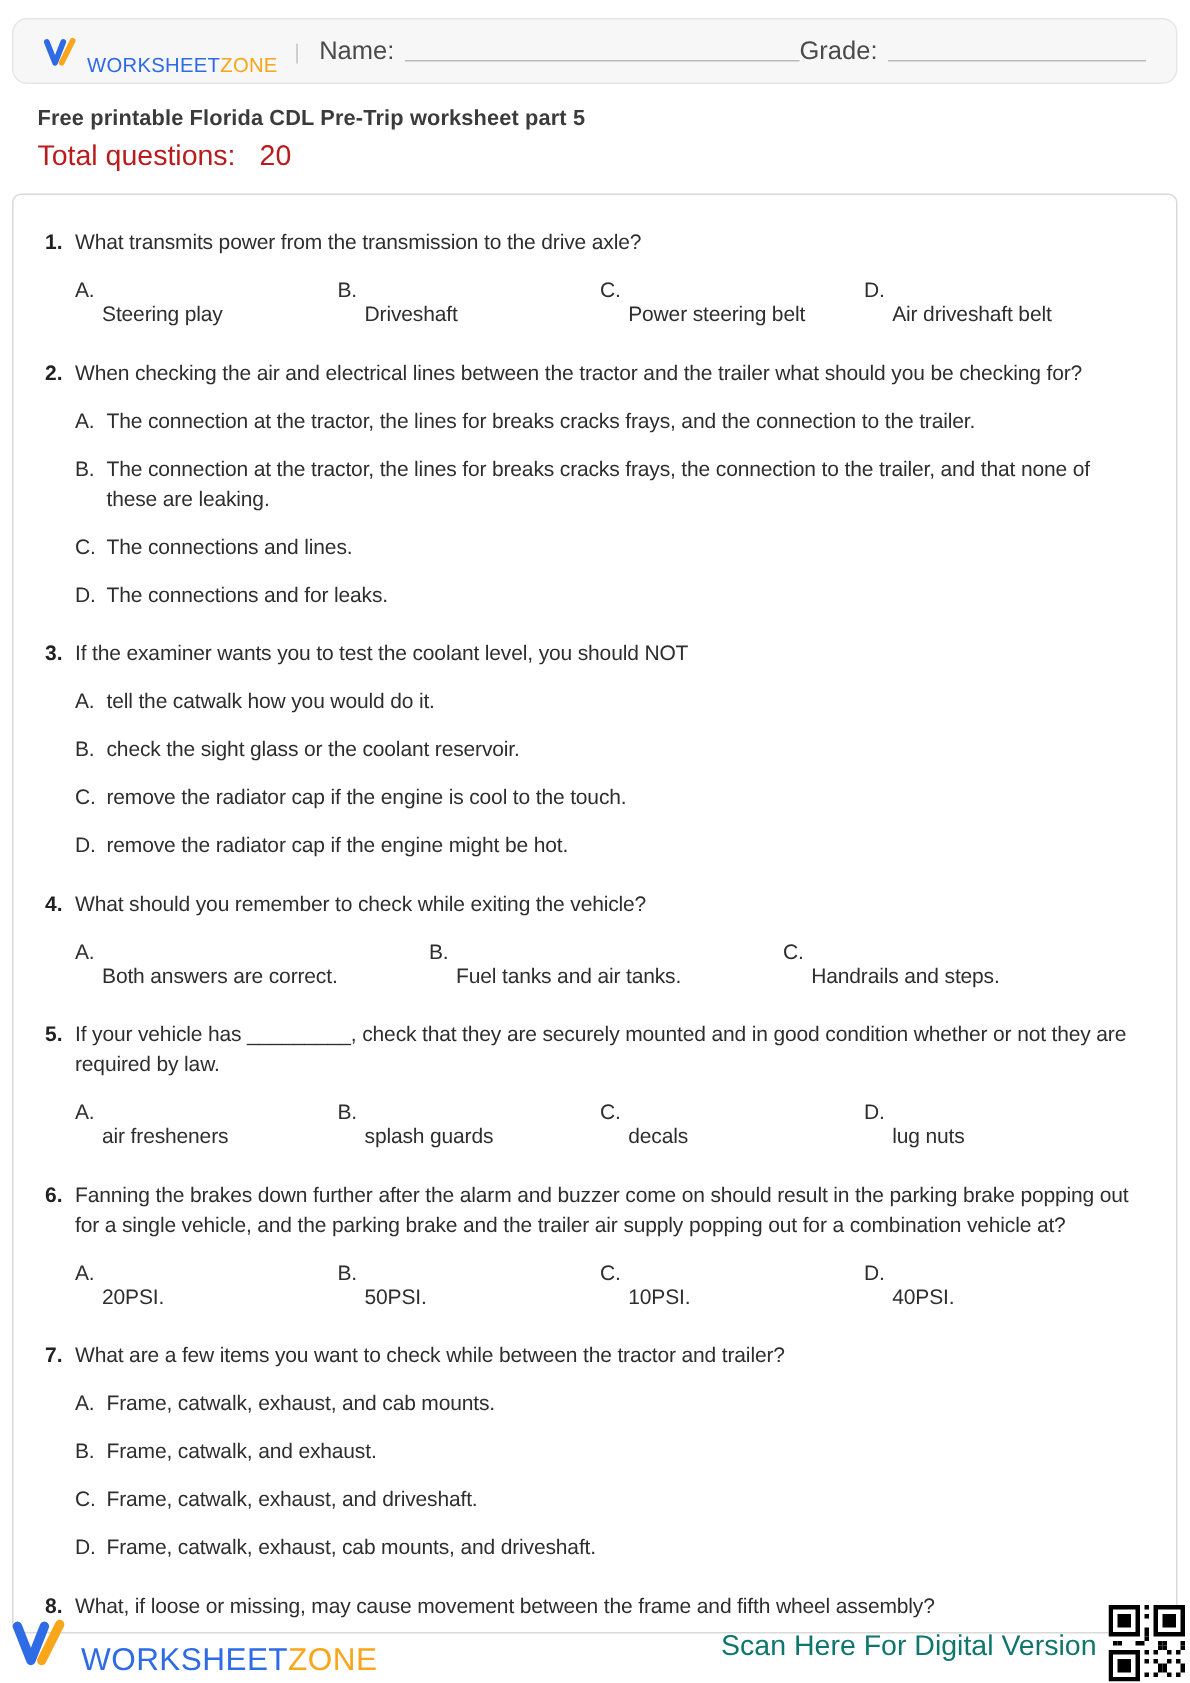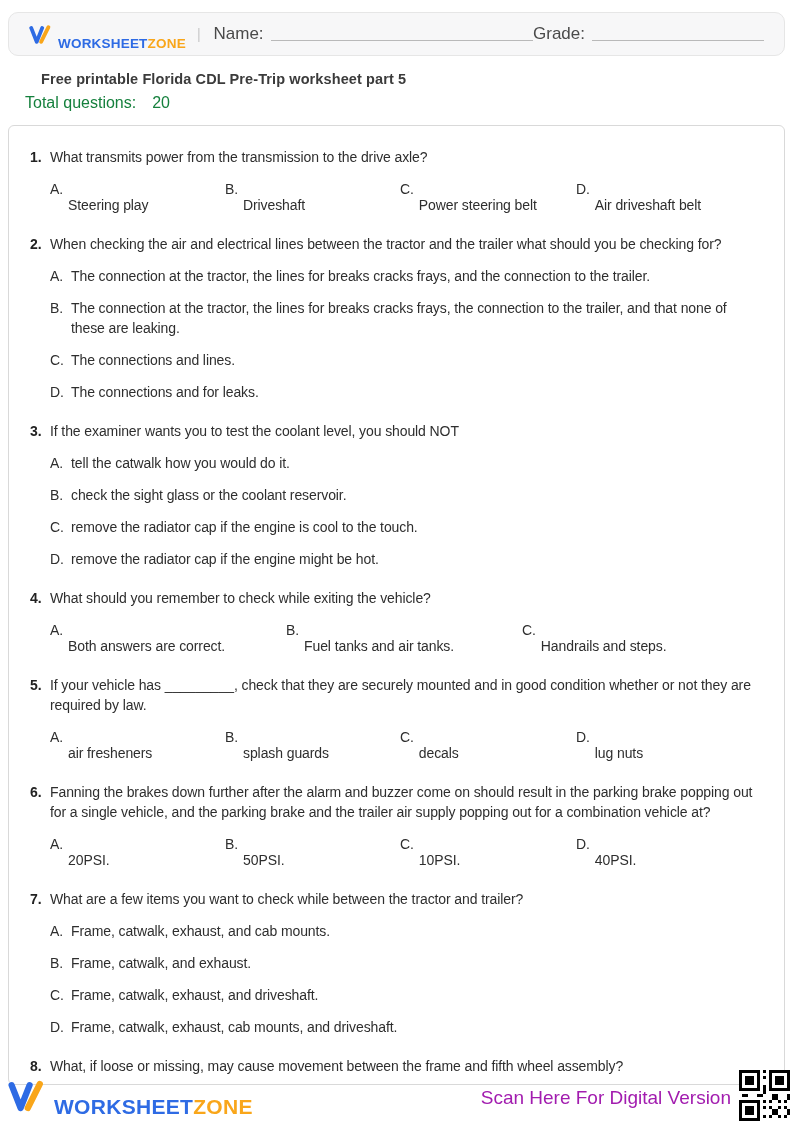--- a/index.html
+++ b/index.html
@@ -21,42 +21,42 @@
     height:44px;
     background:#f7f7f8;
     border:1px solid #e6e6e6;
     border-radius:10px;
     display:flex;
     align-items:center;
     padding:0 20px;
   }
   .logo { display:flex; align-items:center; gap:7px; flex:none; }
   .logo svg { display:block; }
-  .logo-text { font-weight:bold; font-size:13.5px; letter-spacing:.2px; white-space:nowrap;margin-top:18px; }
+  .logo-text { font-weight:normal; font-size:13.5px; letter-spacing:.2px; white-space:nowrap;margin-top:18px; }
   .logo-text .p1 { color:var(--brand-blue); }
   .logo-text .p2 { color:var(--brand-orange); }
   .header-sep { color:#c9c9c9; font-size:14px; margin:0 13px 0 11px; }
   .field-label { font-size:17px; color:#4a4a4a; white-space:nowrap; }
   .field-line { border-bottom:1px solid #b9b9b9; height:13px; }
   .name-line { flex:1; margin-left:7px; max-width:302px; }
   .grade-label { }
   .grade-line { width:172px; margin-left:7px; }
 
   
   .doc-title {
-    margin:15px 41px 0;
+    margin:15px 25px 0;
     font-size:14.5px;
     font-weight:bold;
     color:#3b3b3b;
     letter-spacing:.1px;
   }
   .doc-meta {
     margin:7px 25px 0;
-    font-size:16px;
-    color:#15803d;
+    font-size:19px;
+    color:#b91c1c;
     display:flex;
   }
   .doc-meta .total-value { margin-left:16px; }
 
   
   .content-box {
     margin:13px 8px 0;
     height:960px;
     border:1px solid #d9d9d9;
     border-radius:6px;
@@ -82,21 +82,21 @@
   
   .footer {
     position:absolute;
     left:8px; right:3px; bottom:0;
     height:49px;
     display:flex;
     align-items:center;
   }
   .footer-logo { display:flex; align-items:center; gap:10px; }
   .footer-logo .logo-text { font-size:21px; letter-spacing:.3px; }
-  .scan-text { margin-left:auto; font-size:19px; color:#a21caf; white-space:nowrap; }
+  .scan-text { margin-left:auto; font-size:19px; color:#0f766e; white-space:nowrap; }
   .qr-wrap { flex:none; margin-left:8px; width:51px; height:51px; margin-top:-4px; }
   .qr-wrap svg { display:block; background:#fff; }
 </style>
 </head>
 <body style="--brand-blue: #2e6be4; --brand-orange: #f9a61a;">
 
 <div class="header-box">
   <div class="logo">
     <span>
       <svg width="22" height="21" viewBox="0 0 30 28">

